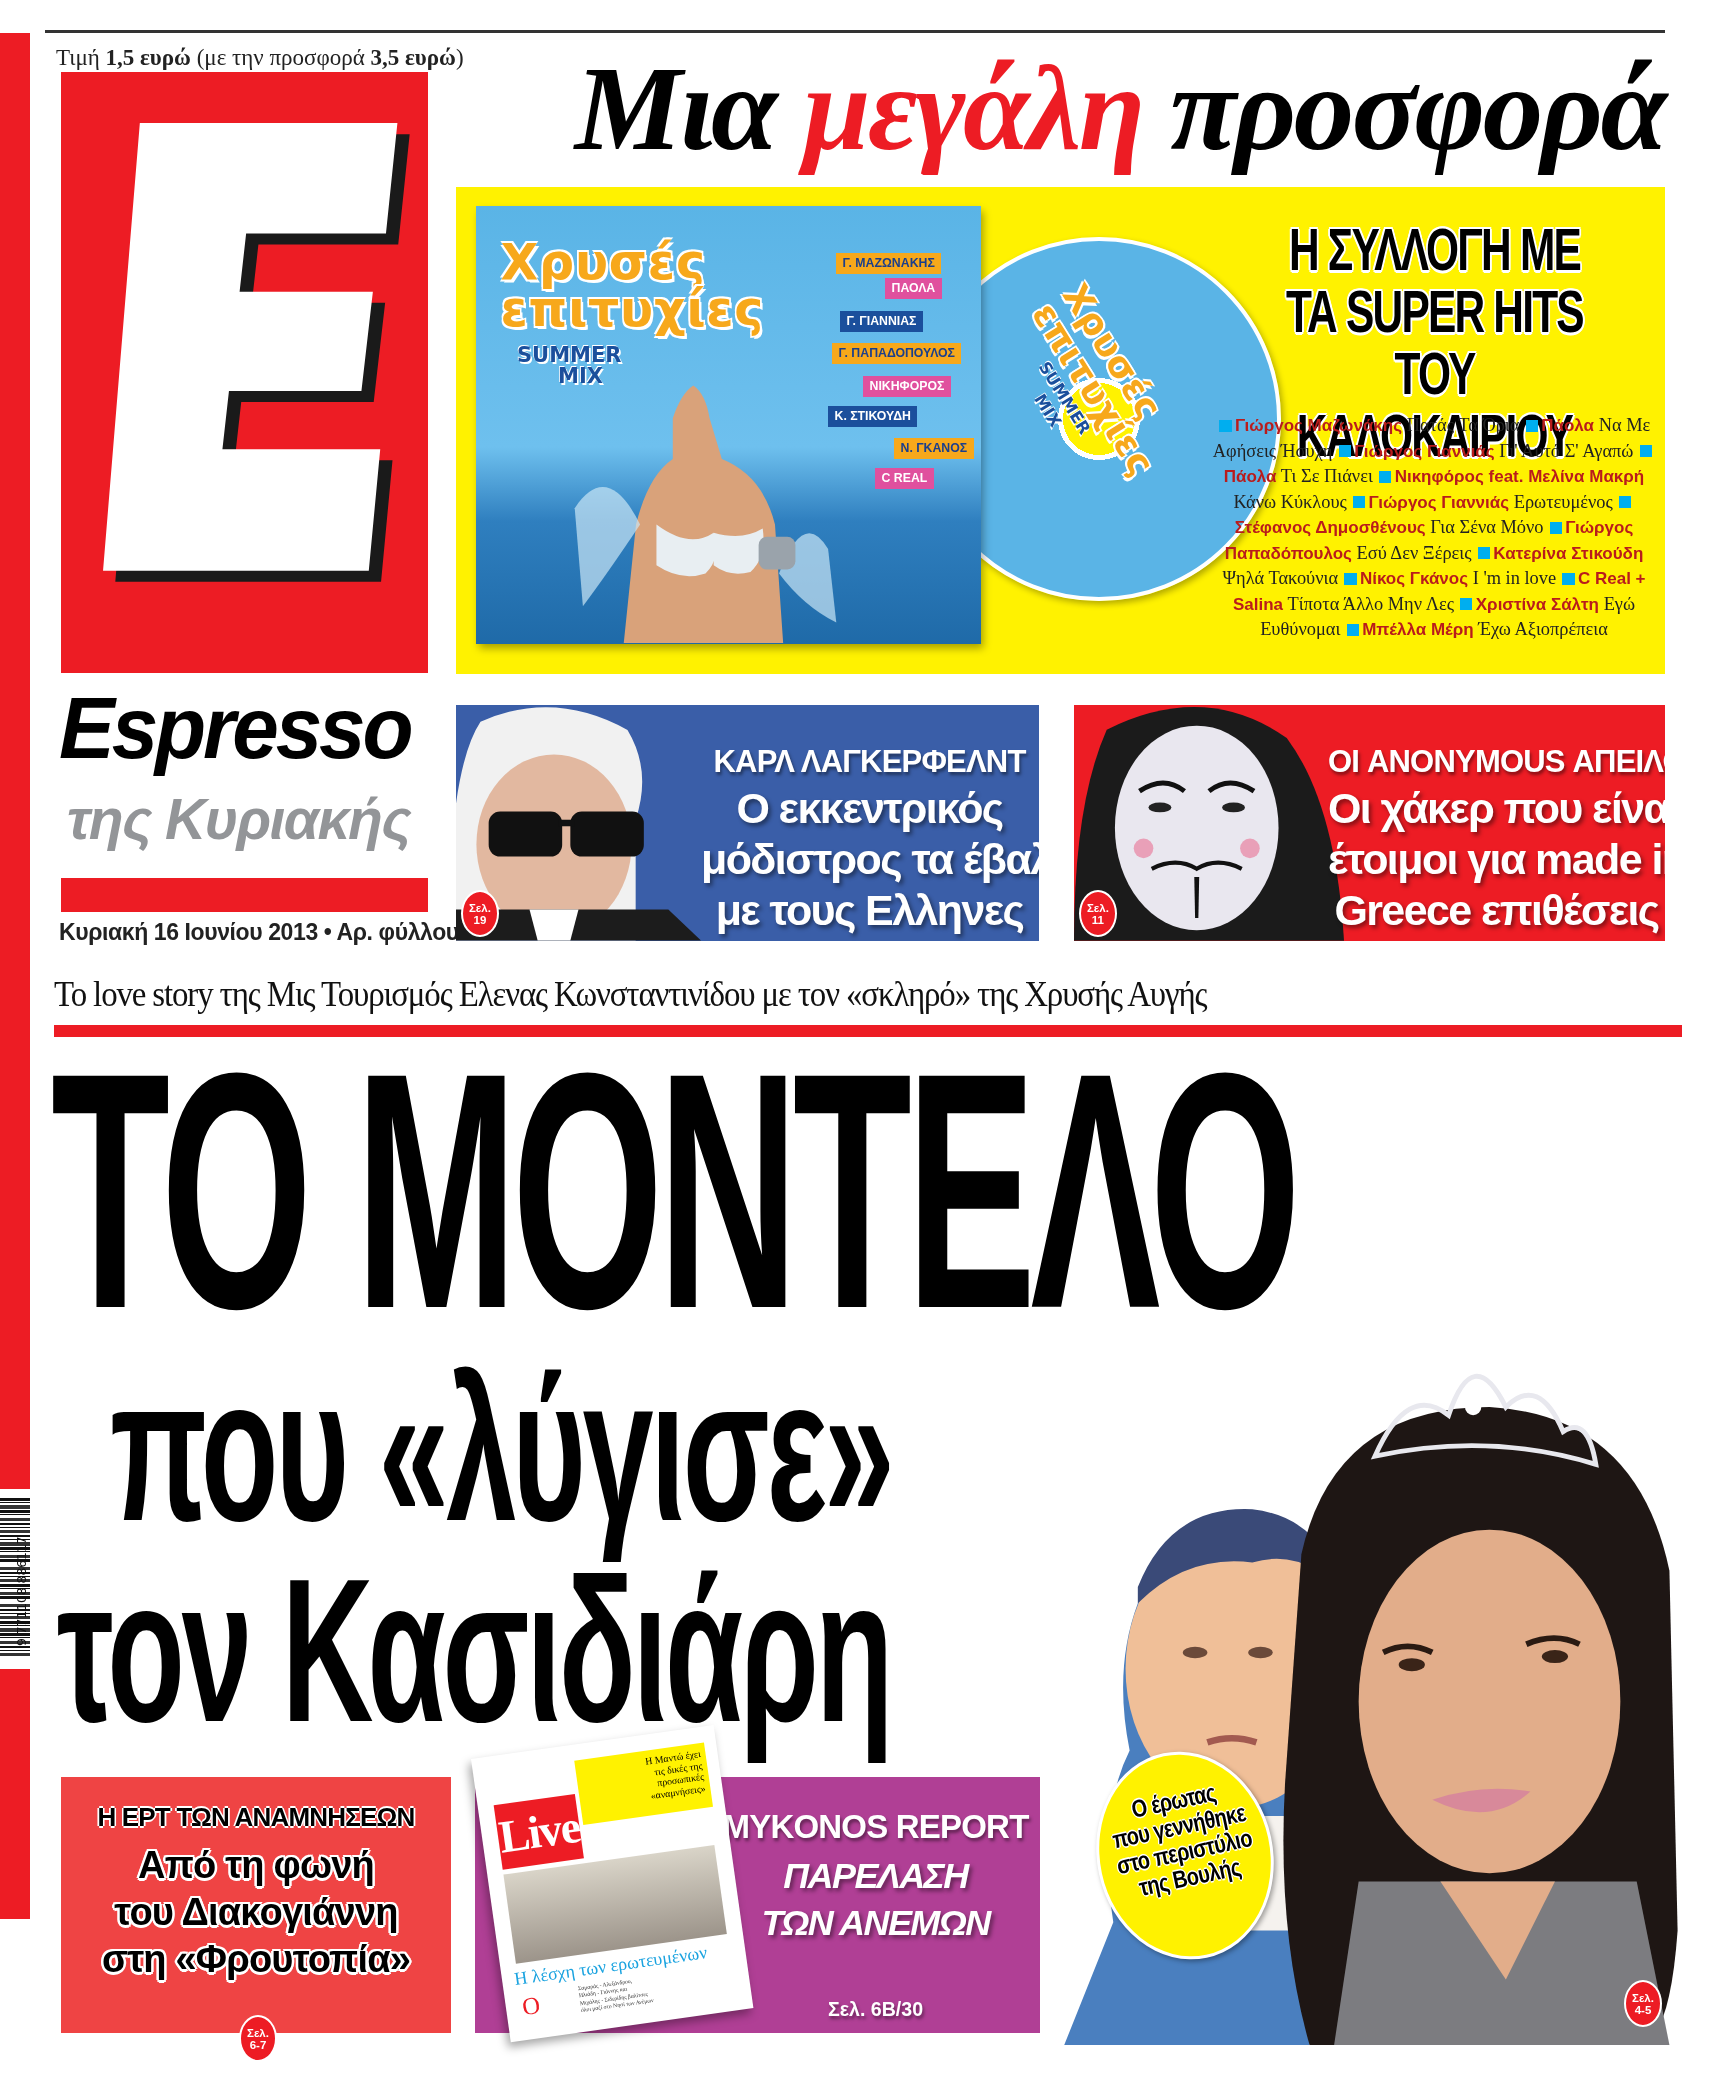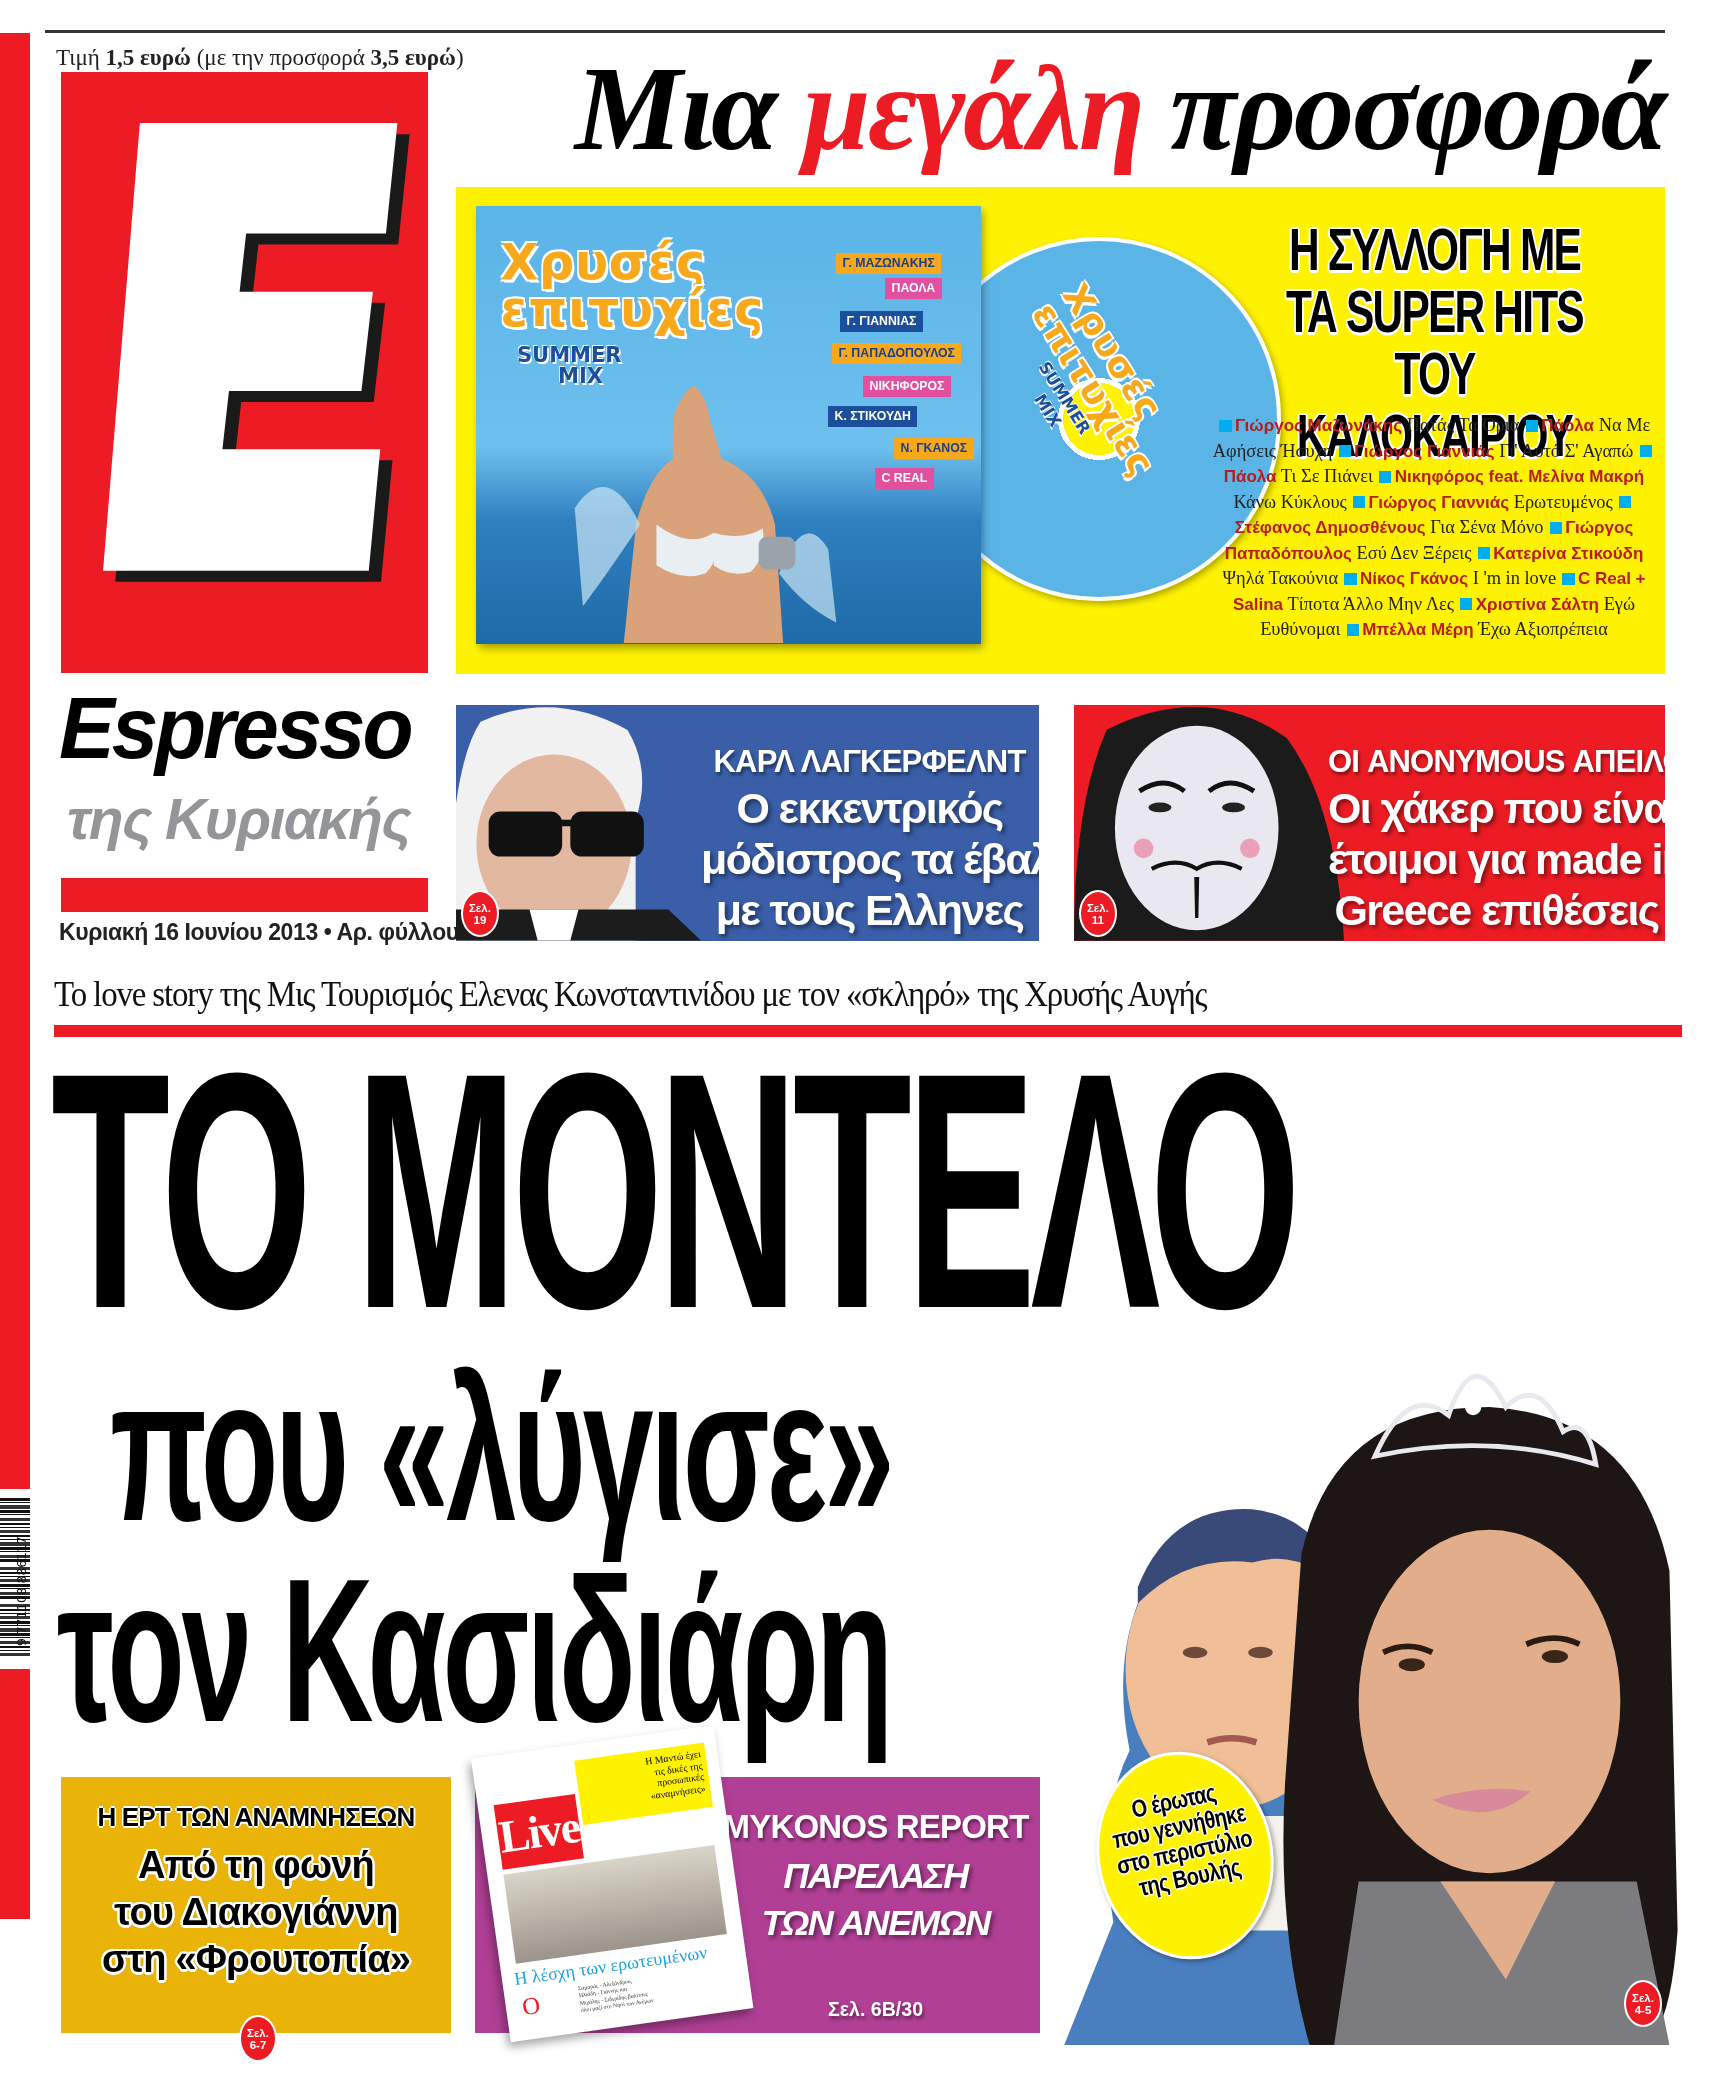--- a/index.html
+++ b/index.html
@@ -100,21 +100,21 @@
   #couple { left: 1064px; top: 1358px; width: 622px; height: 687px; }
 
   
   #bubble { left: 1097px; top: 1751px; width: 176px; height: 209px; border-radius: 50%; background: #fff200; border: 3.3px solid #fff;
     box-shadow: 1.6px 2.5px 4.9px rgba(0,0,0,0.35); transform: rotate(-12deg); text-align: center; padding-top: 33px;
     font-family: "Liberation Sans", sans-serif; font-weight: bold; font-size: 24.5px; line-height: 26px; color: #000;
     text-shadow: 1.6px 0 0 #fff, -1.6px 0 0 #fff, 0 1.6px 0 #fff, 0 -1.6px 0 #fff; letter-spacing: -0.8px; }
   #bubble span { display: block; transform: scaleX(0.82); }
 
   
-  #ert-box { left: 61px; top: 1777px; width: 390px; height: 256px; background: #eab308; }
+  #ert-box { left: 61px; top: 1777px; width: 390px; height: 256px; background: #ef4444; }
   #ert-kicker { left: 0; top: 24.5px; width: 390px; font-size: 26px; color: #000; text-shadow: 1.6px 0 0 #fff, -1.6px 0 0 #fff, 0 1.6px 0 #fff, 0 -1.6px 0 #fff; letter-spacing: -0.8px; }
   #ert-deck { left: 0; top: 65px; width: 390px; font-size: 38px; line-height: 47px; color: #000; letter-spacing: -0.8px;
     text-shadow: 2.5px 0 0 #fff, -2.5px 0 0 #fff, 0 2.5px 0 #fff, 0 -2.5px 0 #fff, 1.6px 1.6px 0 #fff, -1.6px -1.6px 0 #fff, 1.6px -1.6px 0 #fff, -1.6px 1.6px 0 #fff; }
 
   #mykonos-box { left: 475px; top: 1777px; width: 565px; height: 256px; background: #b03f95; }
   #live-mag { left: 471px; top: 1759px; width: 245px; height: 286px; background: #fff; transform: rotate(-8deg); transform-origin: left top;
     box-shadow: -3.3px 4.9px 9.8px rgba(0,0,0,0.35); overflow: hidden; }
 </style>
 </head>
 <body>

